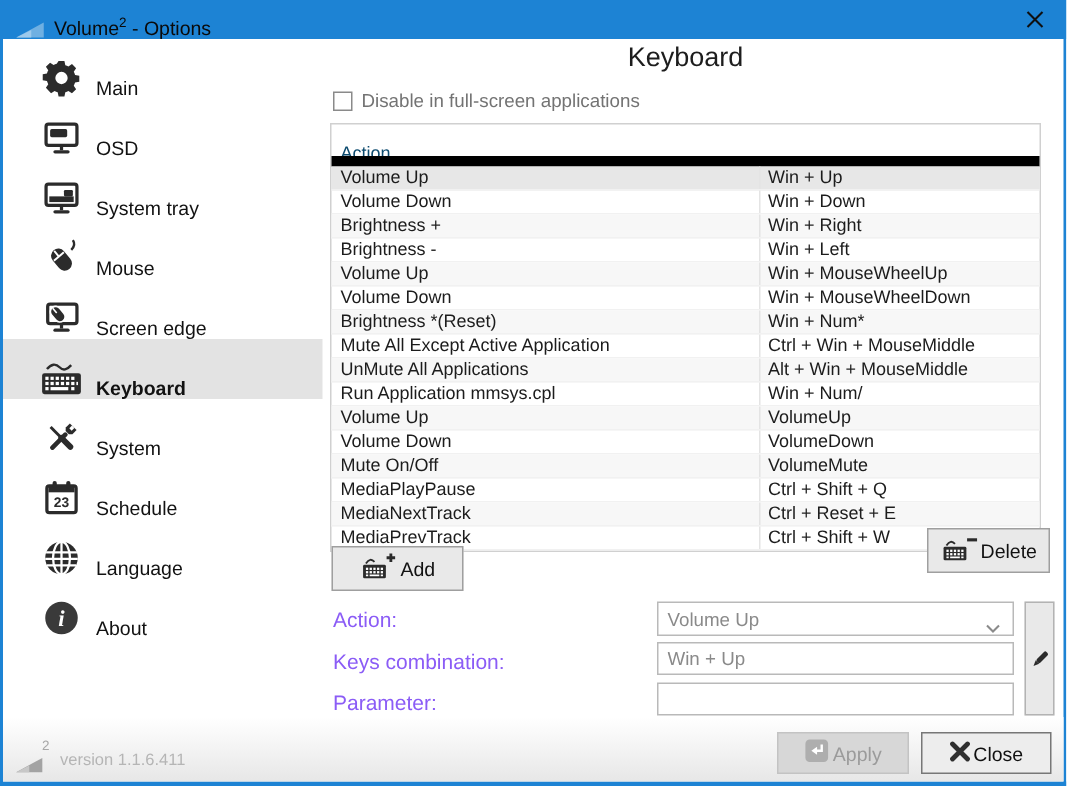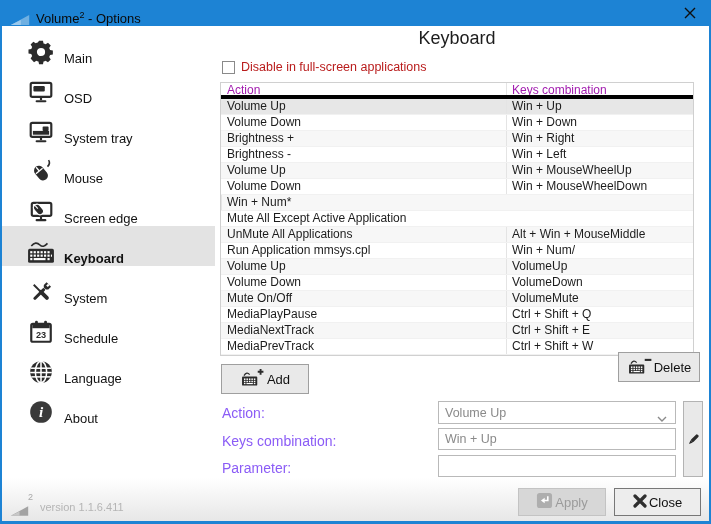--- a/index.html
+++ b/index.html
@@ -27,27 +27,27 @@
   .side-item .ic { width:30px; height:28px; display:flex; align-items:center; justify-content:center; }
   .side-item .lbl { margin-left:8px; font-size:13px; color:#121212; }
   .side-item.selected { background:#e3e3e3; }
   .side-item.selected .lbl { font-weight:bold; }
 
   
   .page-title { position:absolute; left:220px; top:28px; width:474px; text-align:center;
                 font-size:18px; color:#1d1d1d; }
   .chk-row { position:absolute; left:222px; top:60px; display:flex; align-items:center; }
   .chk-box { width:13px; height:13px; border:1px solid #8a8a8a; background:#fff; cursor:pointer; }
-  .chk-lbl { margin-left:6px; font-size:12.5px; color:#b91c1c; }
+  .chk-lbl { margin-left:6px; font-size:12.5px; color:#737373; }
 
   
   .htable { position:absolute; left:220px; top:82px; width:474px; border:1px solid #d0d0d0;
             background:#fff; font-size:12px; color:#1c1c1c; }
   .trow, .thead { display:flex; height:16px; line-height:15px; }
-  .thead { border-bottom:4px solid #000000; color:#a21caf; }
+  .thead { border-bottom:7px solid #000000; color:#0c4a6e;margin-top:12px; }
   .c1 { flex:0 0 285px; padding-left:6px; overflow:hidden; white-space:nowrap; }
   .c2 { flex:1; padding-left:5px; border-left:1px solid #e4e4e4; overflow:hidden; white-space:nowrap; }
   .tbody .trow { border-bottom:1px solid #f1f1f1; height:16px; cursor:default; }
   .tbody .trow:nth-child(odd) { background:#f7f7f7; }
   .tbody .trow.selected { background:#e7e7e7; }
 
   
   .btn { display:flex; align-items:center; justify-content:center; gap:2px;
          background:#e9e9e9; border:1px solid #9f9f9f; font-size:13px; color:#111;
          cursor:pointer; }
@@ -244,21 +244,20 @@
   <div class="page-title">Keyboard</div>
 
   <div class="chk-row">
     <span class="chk-box"></span>
     <span class="chk-lbl">Disable in full-screen applications</span>
   </div>
 
   <div class="htable">
     <div class="thead">
       <div class="c1">Action</div>
-      <div class="c2">Keys combination</div>
     </div>
     <div class="tbody" id="tbody">
         <div class="trow selected">
           <div class="c1">Volume Up</div>
           <div class="c2">Win + Up</div>
         </div>
         <div class="trow">
           <div class="c1">Volume Down</div>
           <div class="c2">Win + Down</div>
         </div>
@@ -272,24 +271,26 @@
         </div>
         <div class="trow">
           <div class="c1">Volume Up</div>
           <div class="c2">Win + MouseWheelUp</div>
         </div>
         <div class="trow">
           <div class="c1">Volume Down</div>
           <div class="c2">Win + MouseWheelDown</div>
         </div>
         <div class="trow">
+          <div class="c1">Brightness *(Reset)</div>
           <div class="c2">Win + Num*</div>
         </div>
         <div class="trow">
           <div class="c1">Mute All Except Active Application</div>
+          <div class="c2">Ctrl + Win + MouseMiddle</div>
         </div>
         <div class="trow">
           <div class="c1">UnMute All Applications</div>
           <div class="c2">Alt + Win + MouseMiddle</div>
         </div>
         <div class="trow">
           <div class="c1">Run Application mmsys.cpl</div>
           <div class="c2">Win + Num/</div>
         </div>
         <div class="trow">
@@ -303,21 +304,21 @@
         <div class="trow">
           <div class="c1">Mute On/Off</div>
           <div class="c2">VolumeMute</div>
         </div>
         <div class="trow">
           <div class="c1">MediaPlayPause</div>
           <div class="c2">Ctrl + Shift + Q</div>
         </div>
         <div class="trow">
           <div class="c1">MediaNextTrack</div>
-          <div class="c2">Ctrl + Shift + E</div>
+          <div class="c2">Ctrl + Reset + E</div>
         </div>
         <div class="trow">
           <div class="c1">MediaPrevTrack</div>
           <div class="c2">Ctrl + Shift + W</div>
         </div>
       </div>
   </div>
 
   <div class="btn btn-add">
     <span>

